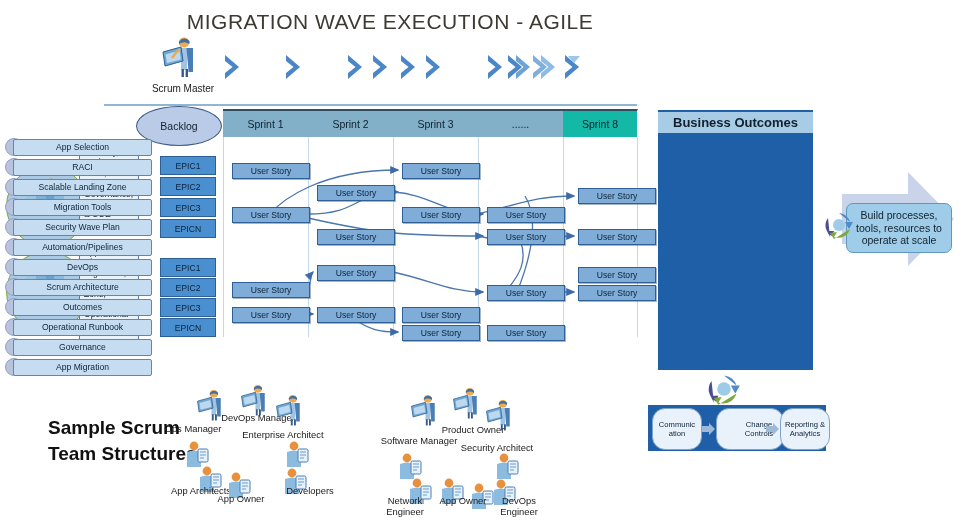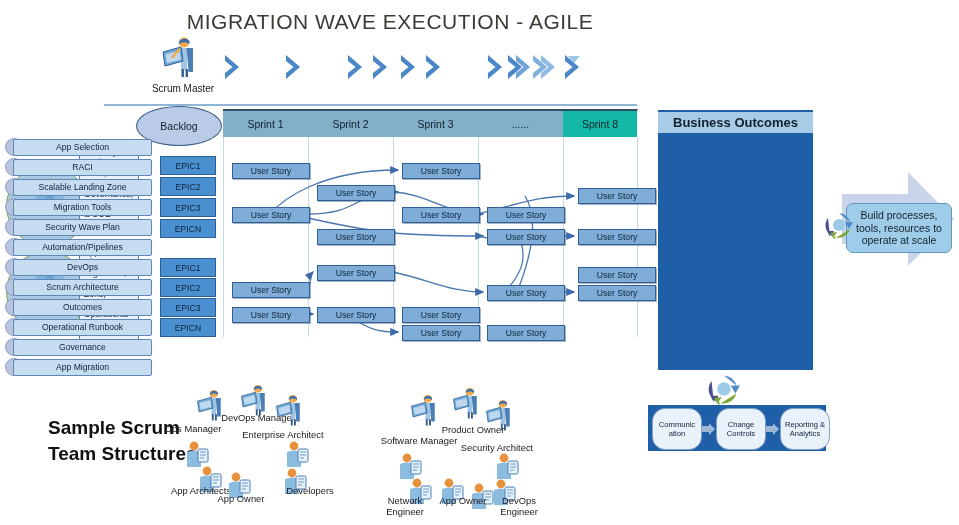--- a/index.html
+++ b/index.html
@@ -359,21 +359,21 @@
     <circle cx="15" cy="15" r="6" fill="#9ecbe8"></circle>
   </svg>
 </div>
 <div class="abs" id="strip"></div>
 <div class="abs sbox" style="left:652px;top:408px;width:48px;">Communic ation</div>
 <div class="abs sarrow" style="left:702px;">
   <svg width="13" height="12" viewBox="0 0 13 12">
       <path d="M0 3 L7 3 L7 0 L13 6 L7 12 L7 9 L0 9 Z" fill="#9fb8d8"></path>
     </svg>
 </div>
-<div class="abs sbox" style="left:716px;top:408px;width:48px;">Change Controls</div>
+<div class="abs sbox" style="left:716px;top:408px;width:48px;padding-left:18px;">Change Controls</div>
 <div class="abs sarrow" style="left:766px;">
   <svg width="13" height="12" viewBox="0 0 13 12">
       <path d="M0 3 L7 3 L7 0 L13 6 L7 12 L7 9 L0 9 Z" fill="#9fb8d8"></path>
     </svg>
 </div>
 <div class="abs sbox" style="left:780px;top:408px;width:48px;">Reporting &amp; Analytics</div>
 
 <div class="abs" id="scrum-heading">
   <div>Sample Scrum</div>
   <div>Team Structures</div>

